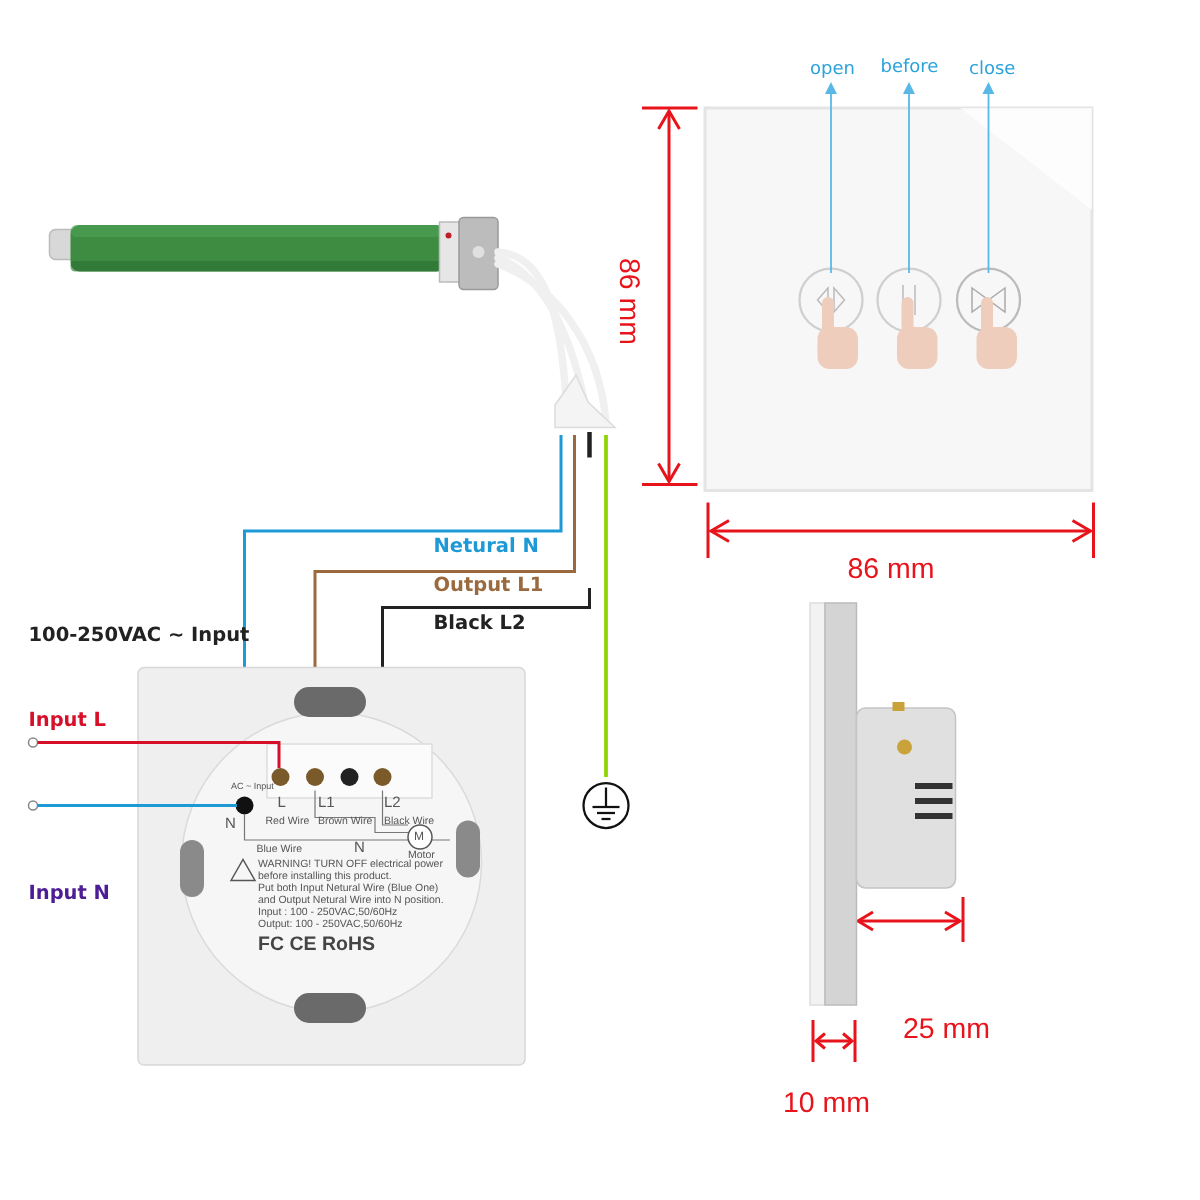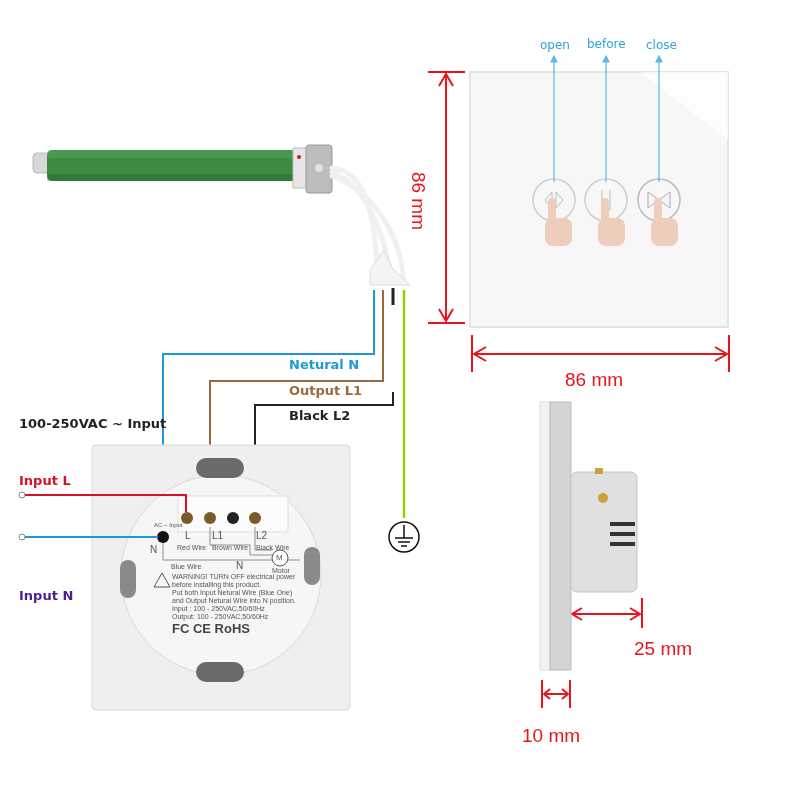--- a/index.html
+++ b/index.html
@@ -150,21 +150,21 @@
     <rect x="610" y="542" width="25" height="4" fill="#333"></rect>
   </g>
 </svg>
 
 <div class="btnlbl" style="left:540px;top:38px;">open</div>
 <div class="btnlbl" style="left:587px;top:37px;">before</div>
 <div class="btnlbl" style="left:646px;top:38px;">close</div>
 
 <div class="dim" style="left:378px;top:190px;transform:rotate(90deg);transform-origin:center;width:80px;text-align:center;">86 mm</div>
 <div class="dim" style="left:565px;top:369px;">86 mm</div>
-<div class="dim" style="left:602px;top:638px;margin-left:32px;">25 mm</div>
+<div class="dim" style="left:602px;top:676px;">25 mm</div>
 <div class="dim" style="left:522px;top:725px;text-align:center;">10 mm</div>
 
 <div class="lbl" style="left:289px;top:357px;color:#1d9ad6;">Netural N</div>
 <div class="lbl" style="left:289px;top:383px;color:#9a6a3e;">Output L1</div>
 <div class="lbl" style="left:289px;top:408px;color:#222;">Black L2</div>
 <div class="lbl" style="left:19px;top:416px;color:#222;text-align:center;">100-250VAC ~ Input</div>
 <div class="lbl" style="left:19px;top:473px;color:#d7102a;">Input L</div>
 <div class="lbl" style="left:19px;top:544px;color:#4c1d95;margin-top:44px;">Input N</div>
 
 <div class="tiny" style="left:154px;top:522px;font-size:6px;">AC ~ Input</div>

